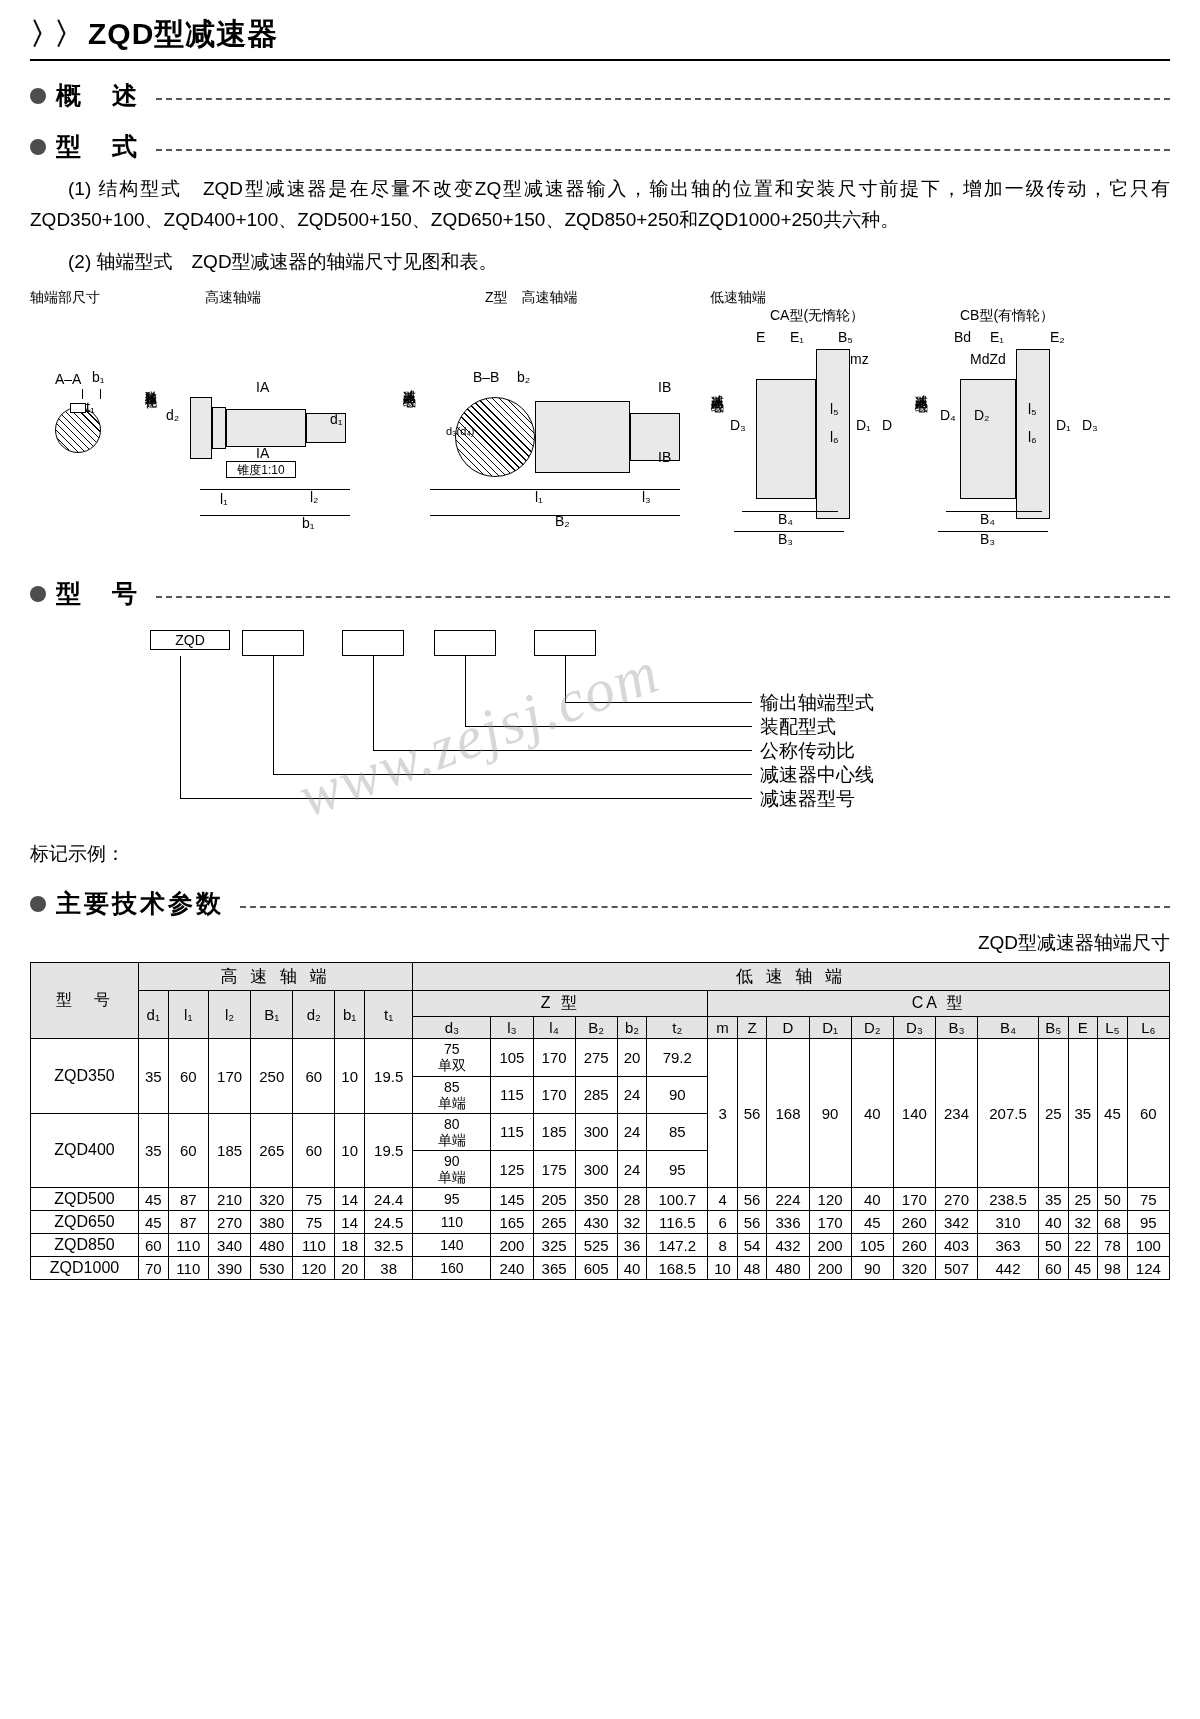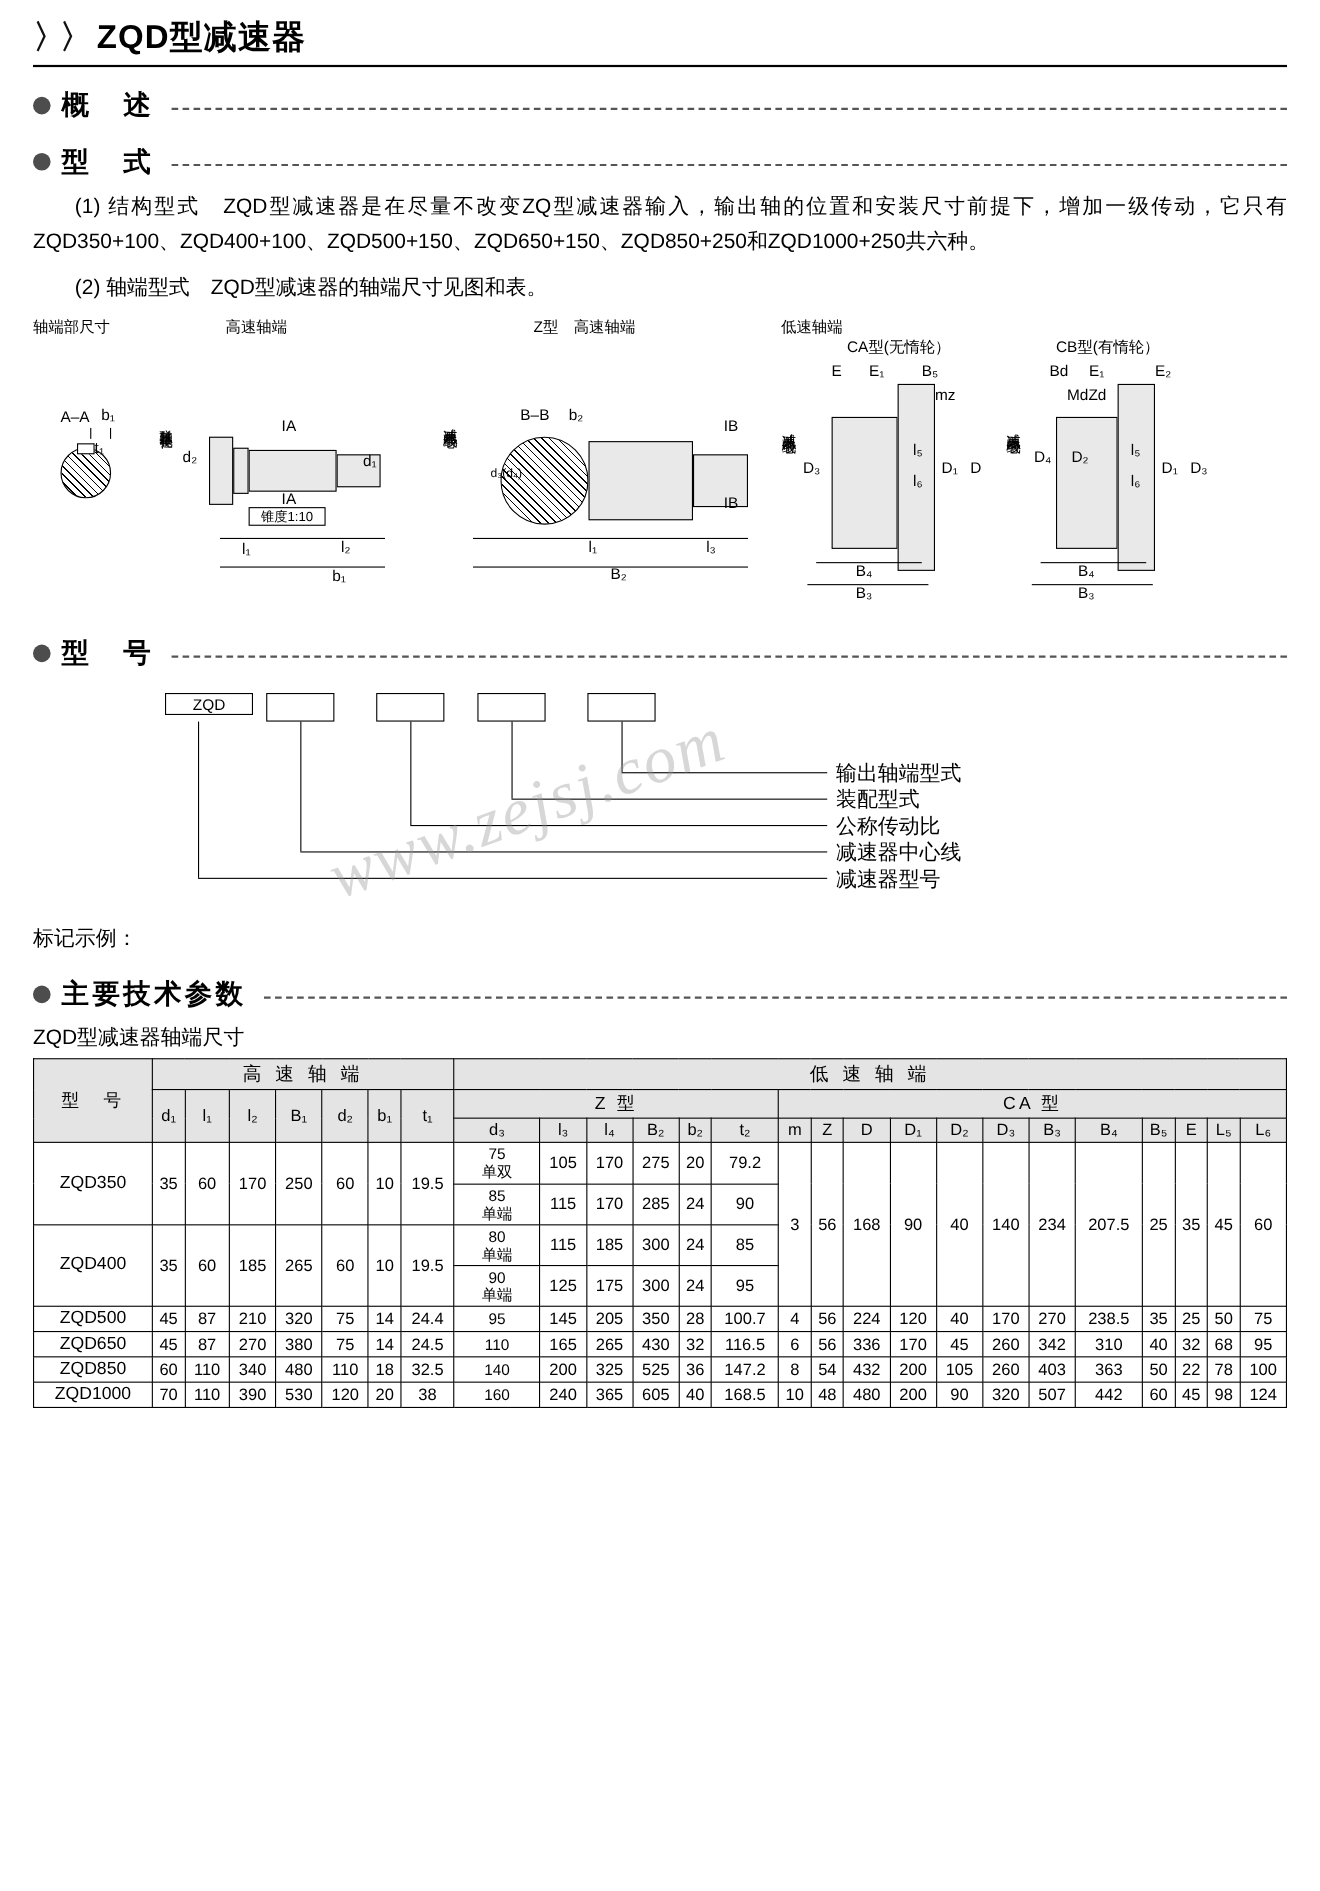--- a/index.html
+++ b/index.html
@@ -50,21 +50,21 @@
 
   .watermark {
     position:absolute; left: 290px; top: 700px;
     font-size: 60px; color: rgba(150,150,150,0.38);
     transform: rotate(-20deg); font-family:"Liberation Serif", serif;
     letter-spacing: 2px; pointer-events:none; font-style: italic;
   }
 
   .example { font-size:19px; line-height:1.65; margin-top:10px; }
 
-  .table-caption { text-align:left; font-size:19px; margin-top:10px; margin-bottom:6px; }
+  .table-caption { text-align:right; font-size:19px; margin-top:10px; margin-bottom:6px; }
 
   
   table.params { border-collapse: collapse; width: 1140px; font-size: 15px; }
   table.params th, table.params td {
     border: 1px solid #000; text-align:center; vertical-align: middle; padding: 2px 1px;
   }
   table.params thead th { background:#e4e4e4; font-weight: normal; }
   .hdr-big { font-size:17px; letter-spacing:4px; }
   .hdr-mid { font-size:16px; letter-spacing:3px; }
   td.model { font-size:16px; padding: 6px 2px; }

